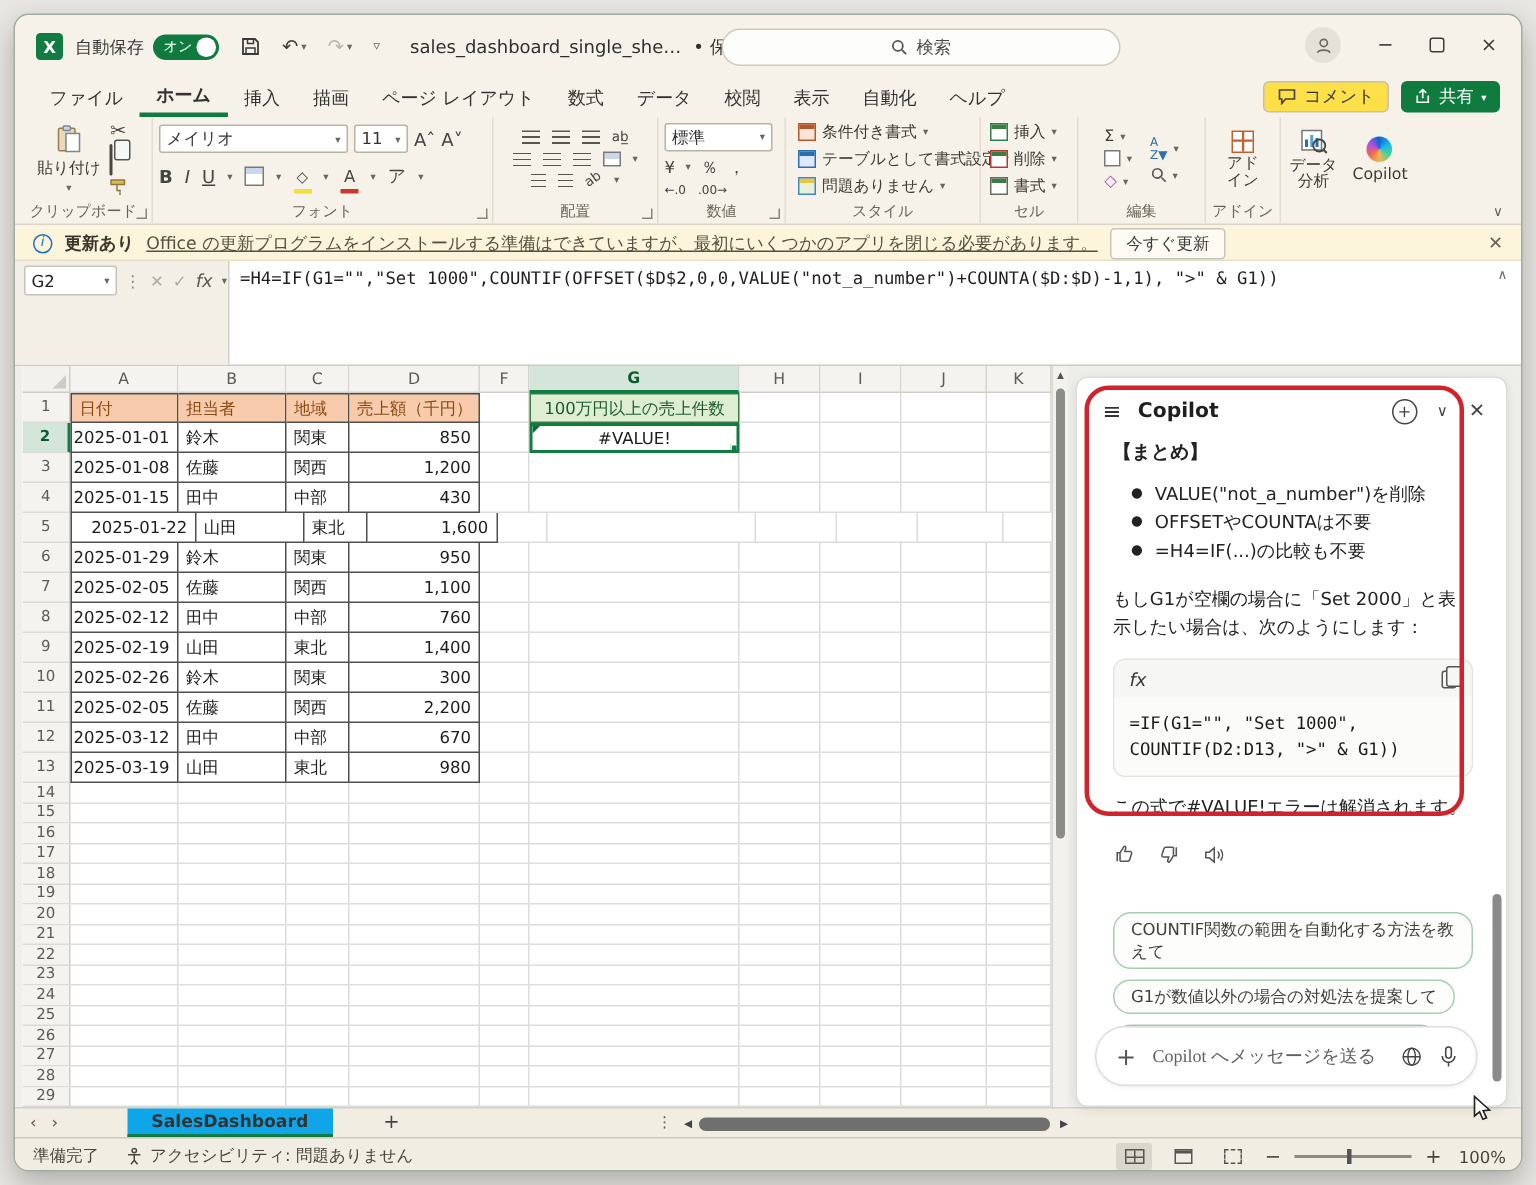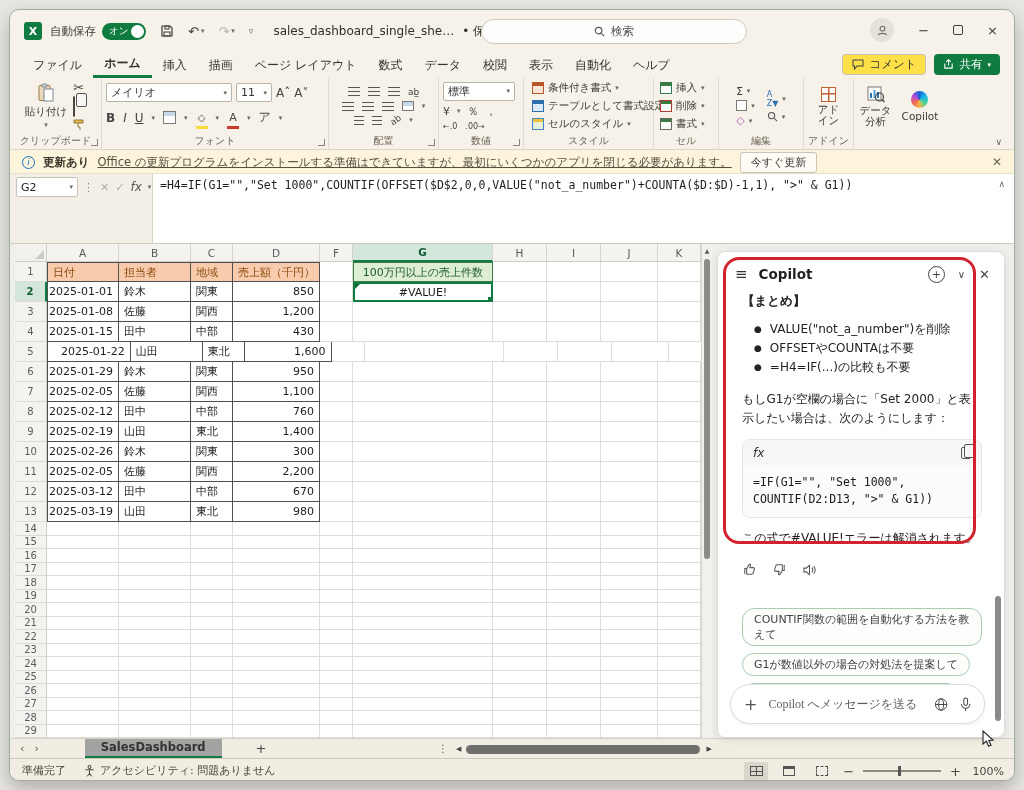--- a/index.html
+++ b/index.html
@@ -96,21 +96,21 @@
   .gc.g2 { border:2px solid #107c41; justify-content:center; position:relative; }
   .gc.g2::after { content:""; position:absolute; right:-3px; bottom:-3px; width:5px; height:5px; background:#107c41; border:1px solid #fff; }
   .gc.g2::before { content:""; position:absolute; left:0; top:0; border-top:5px solid #0a6b38; border-right:5px solid transparent; }
   #vscroll { position:absolute; right:0; top:0; bottom:0; width:11px; background:#f3f1ed; border-left:1px solid #d8d5cf; }
   #vscroll .arr { display:block; text-align:center; font-size:6px; color:#555; padding-top:3px; }
   #vscroll .thumb { position:absolute; left:2px; top:15px; width:6px; height:300px; background:#8b8b88; border-radius:3px; }
 
   
   #sheetbar { position:absolute; left:0; top:728px; right:0; height:20px; background:#f1ede3; border-top:1px solid #d5d0c4; display:flex; align-items:center; }
   .snav { font-size:11px; color:#5b564c; padding:0 10px; }
-  .sheettab { margin-left:36px; background:#a3a3a3; border-bottom:2px solid #107c41; padding:1px 16px 2px; font-size:11.5px; font-weight:bold; color:#333; }
+  .sheettab { margin-left:36px; background:#0ea5e9; border-bottom:2px solid #107c41; padding:1px 16px 2px; font-size:11.5px; font-weight:bold; color:#333; }
   .addsheet { margin-left:34px; font-size:13px; color:#444; }
   .sdots { position:absolute; left:428px; font-size:10px; color:#555; letter-spacing:1px; }
   #hscroll { position:absolute; left:446px; width:256px; height:12px; top:4px; display:flex; align-items:center; gap:3px; }
   #hscroll .ha { font-size:7px; color:#444; }
   #hscroll .htrack { flex:1; height:9px; position:relative; }
   #hscroll .hthumb { position:absolute; left:2px; right:4px; top:0; height:9px; background:#6f6f6d; border-radius:5px; }
 
   
   #statusbar { position:absolute; left:0; top:748px; right:0; height:24px; background:#f1ede3; border-top:1px solid #cfc9bd; display:flex; align-items:center; font-size:11px; color:#4a463d; padding:0 12px; gap:18px; }
   #status-right { position:absolute; right:10px; top:0; height:24px; display:flex; align-items:center; gap:9px; }
@@ -348,21 +348,21 @@
             <span>条件付き書式</span>
             <span class="chev">▾</span>
           </span>
         <span class="srow">
             <span class="gridbox" style="border-color:#2b6fae; background:linear-gradient(#2b6fae 0 0) top/100% 3px no-repeat,#ddeafe"></span>
             <span>テーブルとして書式設定</span>
             <span class="chev">▾</span>
           </span>
         <span class="srow">
             <span class="gridbox" style="border-color:#3f87c5; background:linear-gradient(#f0c33c 0 0) top/100% 3px no-repeat,#e8f1d8"></span>
-            <span>セルのスタイル</span>
+            <span>問題ありません</span>
             <span class="chev">▾</span>
           </span>
       </div>
       <div class="glabel">スタイル</div>
     </div>
 
     <div class="rgroup" style="width:65px">
       <div class="gbody" style="flex-direction:column; align-items:flex-start; gap:4px; padding-left:6px;">
         <span class="srow">
             <span class="gridbox" style="border-color:#2f7d4f"></span>

